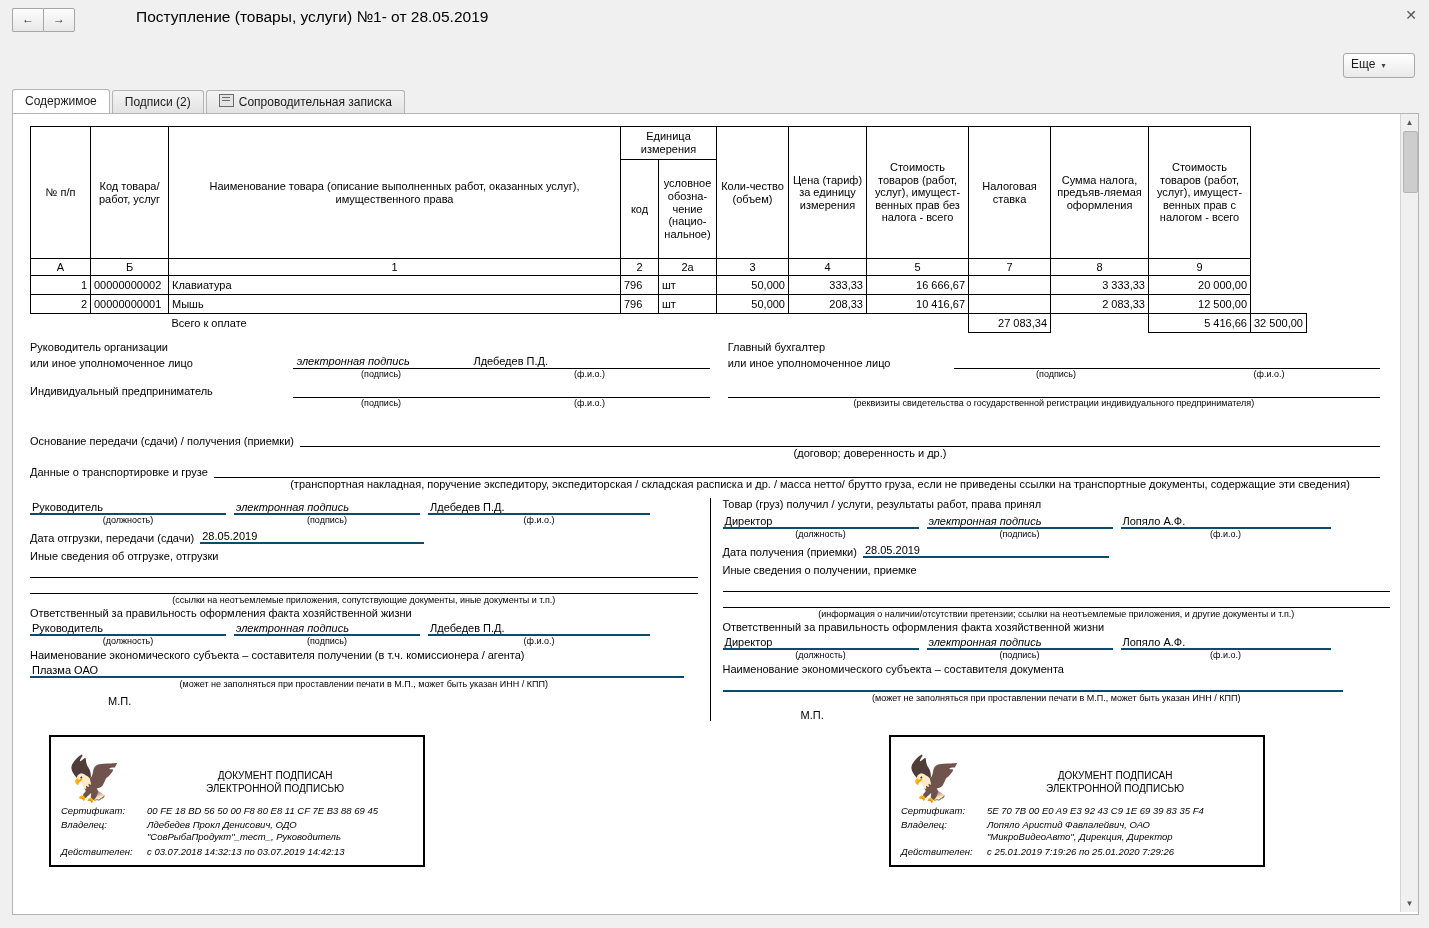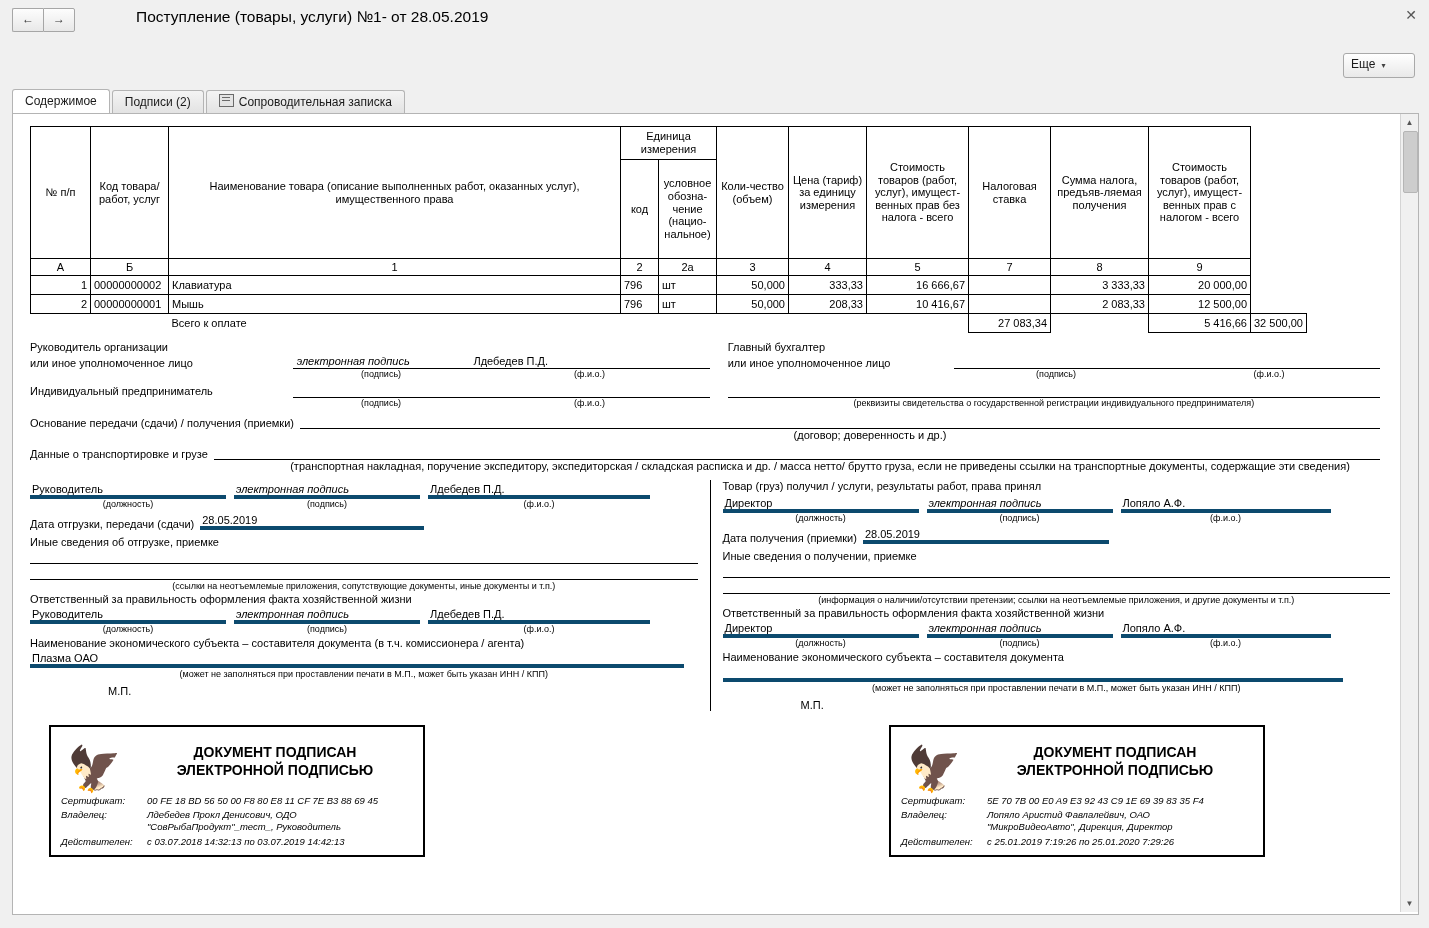--- a/index.html
+++ b/index.html
@@ -237,21 +237,21 @@
   .cap {
     font-size: 9px;
     text-align: center;
     color: #000;
     padding-top: 1px;
   }
   
   .lower {
     margin-left: 17px;
     width: 1350px;
-    margin-top: 6px;
+    margin-top: 24px;
     font-size: 11px;
   }
   .row-line {
     display: flex;
     align-items: flex-end;
   }
   .row-line .lab { white-space: nowrap; padding-right: 6px; }
   .row-line .ln {
     flex: 1;
     border-bottom: 1px solid #000;
@@ -274,21 +274,21 @@
   }
   .col.right { padding-left: 12px; border-left: 1px solid #000; }
   .col.left { padding-right: 12px; }
   .col-title { font-size: 11px; margin-bottom: 3px; }
   .field-row {
     display: flex;
     align-items: flex-end;
     margin-top: 1px;
   }
   .f {
-    border-bottom: 4px solid #0c4a6e;
+    border-bottom: 2px solid #0c4a6e;
     height: 14px;
     position: relative;
     margin-right: 8px;
   }
   .f .v {
     position: absolute;
     left: 2px;
     bottom: 0px;
     font-size: 11px;
     white-space: nowrap;
@@ -316,23 +316,23 @@
     position: absolute;
     border: 2px solid #000;
     width: 372px;
     height: 128px;
     background: #fff;
   }
   .stamp.left { left: 36px; }
   .stamp.right { left: 876px; }
   .stamp-head {
     text-align: center;
-    font-size: 14px;
-    font-weight: bold;
-    padding-top: 16px;
+    font-size: 10px;
+    font-weight: normal;
+    padding-top: 32px;
     margin-left: 76px;
     line-height: 1.35;
   }
   .eagle {
     position: absolute;
     left: 16px;
     top: 14px;
     width: 54px;
     height: 56px;
     text-align: center;
@@ -399,21 +399,21 @@
           <tbody>
               <tr>
             <td rowspan="2" class="hdr-cell">№ п/п</td>
             <td rowspan="2" class="hdr-cell">Код товара/ работ, услуг</td>
             <td rowspan="2" class="hdr-cell">Наименование товара (описание выполненных работ, оказанных услуг), имущественного права</td>
             <td colspan="2" class="c-center" style="height:30px">Единица измерения</td>
             <td rowspan="2" class="hdr-cell">Коли-чество (объем)</td>
             <td rowspan="2" class="hdr-cell">Цена (тариф) за единицу измерения</td>
             <td rowspan="2" class="hdr-cell">Стоимость товаров (работ, услуг), имущест-венных прав без налога - всего</td>
             <td rowspan="2" class="hdr-cell">Налоговая ставка</td>
-            <td rowspan="2" class="hdr-cell">Сумма налога, предъяв-ляемая получения</td>
+            <td rowspan="2" class="hdr-cell">Сумма налога, предъяв-ляемая оформления</td>
             <td rowspan="2" class="hdr-cell">Стоимость товаров (работ, услуг), имущест-венных прав с налогом - всего</td>
           </tr>
           <tr>
             <td class="c-center" style="height:96px">код</td>
             <td class="c-center">условное обозна-чение (нацио-нальное)</td>
           </tr>
           <tr class="num-row">
             <td>А</td>
             <td>Б</td>
             <td>1</td>
@@ -560,42 +560,42 @@
               <div style="width:196px;margin-right:8px">(должность)</div>
               <div style="width:186px;margin-right:8px">(подпись)</div>
               <div style="width:222px">(ф.и.о.)</div>
             </div>
             <div class="field-row" style="margin-top:3px">
               <div class="lab" style="white-space:nowrap;padding-right:6px">Дата отгрузки, передачи (сдачи)</div>
               <div class="f" style="width:224px">
                   <span class="v">28.05.2019</span>
                 </div>
             </div>
-            <div style="margin-top:6px">Иные сведения об отгрузке, приемке</div>
+            <div style="margin-top:6px">Иные сведения об отгрузке, отгрузки</div>
             <div class="full-line"></div>
             <div class="full-line"></div>
             <div class="tiny-center">(ссылки на неотъемлемые приложения, сопутствующие документы, иные документы и т.п.)</div>
             <div style="margin-top:2px">Ответственный за правильность оформления факта хозяйственной жизни</div>
             <div class="field-row">
               <div class="f" style="width:196px">
                   <span class="v">Руководитель</span>
                 </div>
               <div class="f" style="width:186px">
                   <span class="v ital">электронная подпись</span>
                 </div>
               <div class="f" style="width:222px">
                   <span class="v">Лдебедев П.Д.</span>
                 </div>
             </div>
             <div class="caps-row">
               <div style="width:196px;margin-right:8px">(должность)</div>
               <div style="width:186px;margin-right:8px">(подпись)</div>
               <div style="width:222px">(ф.и.о.)</div>
             </div>
-            <div style="margin-top:3px">Наименование экономического субъекта – составителя документа (в т.ч. комиссионера / агента)</div>
+            <div style="margin-top:3px">Наименование экономического субъекта – составителя получении (в т.ч. комиссионера / агента)</div>
             <div class="f" style="width:654px;height:15px">
                 <span class="v">Плазма ОАО</span>
               </div>
             <div class="tiny-center">(может не заполняться при проставлении печати в М.П., может быть указан ИНН / КПП)</div>
             <div class="mp">М.П.</div>
           </div>
 
           <div class="col right">
             <div class="col-title">Товар (груз) получил / услуги, результаты работ, права принял</div>
             <div class="field-row">

